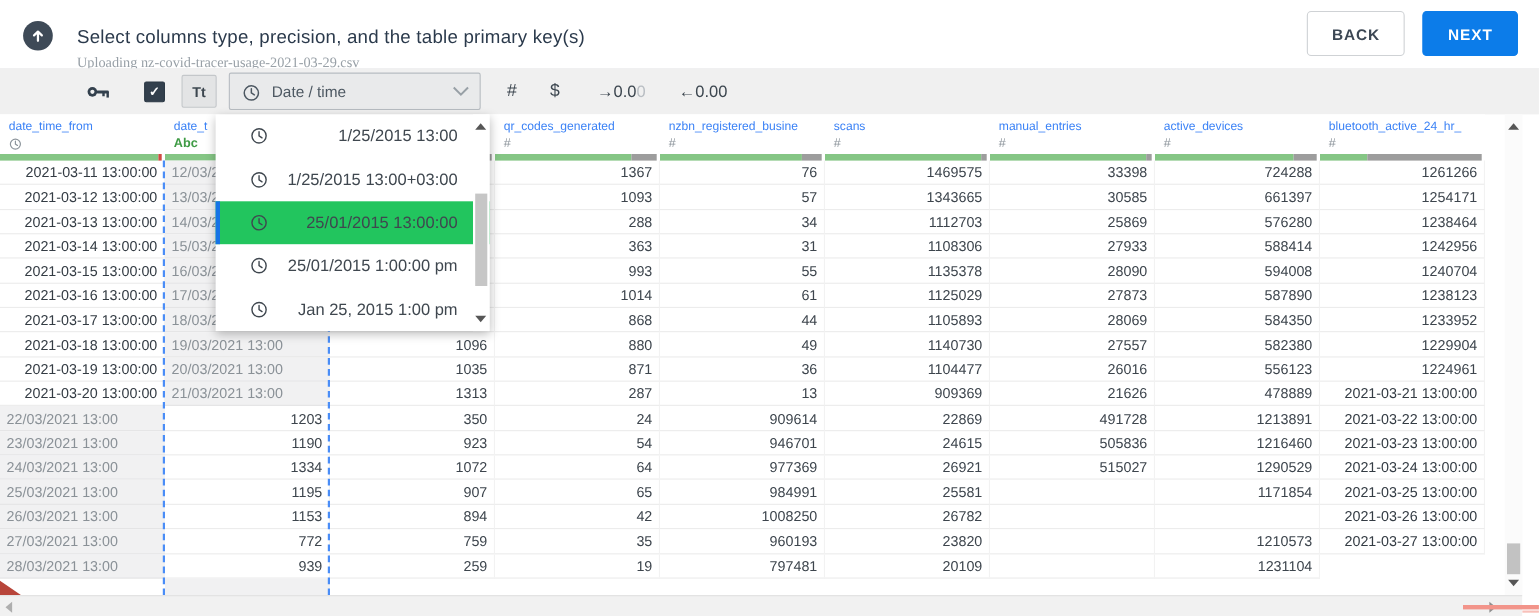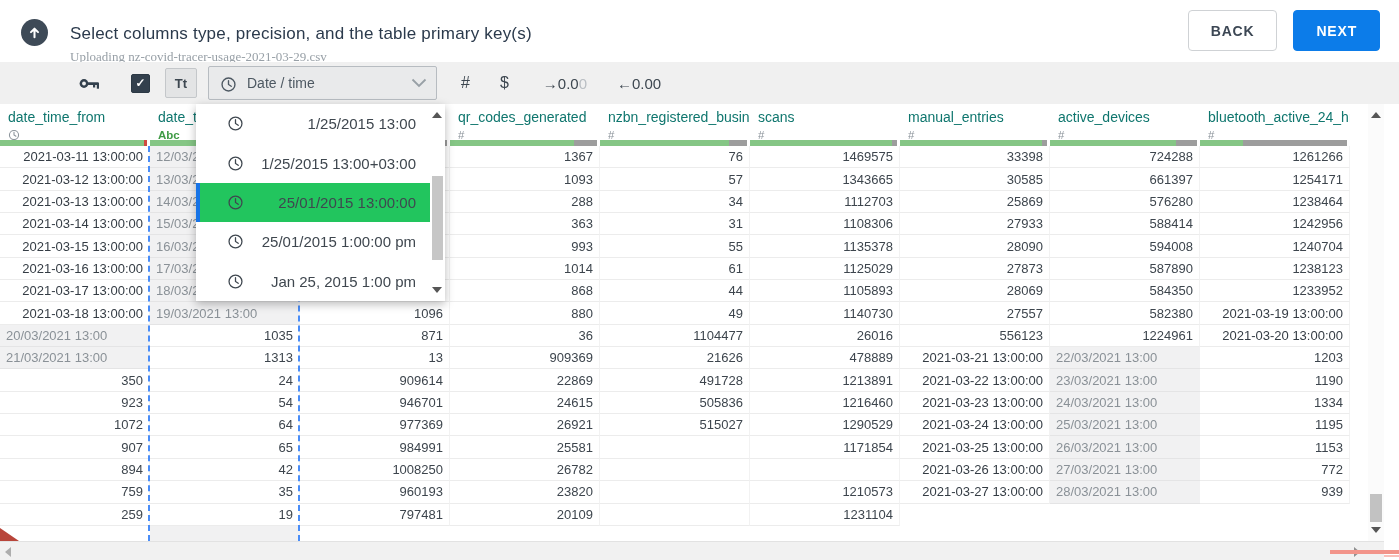--- a/index.html
+++ b/index.html
@@ -40,21 +40,21 @@
   .sym-cur{margin-left:30px;}
   .sym-prec1{margin-left:34px;font-size:15px;}
   .sym-prec2{margin-left:30px;font-size:15px;}
   .dim{color:#b9bec3;}
 
   
   .table{position:absolute;left:0;top:104px;width:1350px;height:437px;background:#fff;}
   .thead,.tbar,.tbody{display:grid;grid-template-columns:repeat(9,150px);}
   .thead{height:36px;}
   .th{padding:5px 0 0 8px;overflow:hidden;cursor:pointer;}
-  .hname{font-size:14px;color:#0f766e;white-space:nowrap;}
+  .hname{font-size:11px;color:#3b82f6;white-space:nowrap;}
   .htype{font-size:11.5px;color:#8d959c;margin-top:3px;height:13px;display:flex;align-items:center;}
   .htype.green{color:#3f9b45;font-weight:bold;}
   .tbar{height:6px;}
   .bar{display:flex;height:6px;padding-right:2px;}
   .seg{height:6px;}
   .tbody{grid-auto-rows:22.35px;}
   .td{font-size:13px;color:#3d454d;border-bottom:1px solid #ececec;border-right:1px solid #f2f2f2;
       display:flex;align-items:center;white-space:nowrap;overflow:hidden;cursor:default;}
   .td.right{justify-content:flex-end;padding-right:6px;}
   .td.left{justify-content:flex-start;padding-left:6px;}
@@ -300,32 +300,34 @@
         <div class="td right">584350</div>
         <div class="td right">1233952</div>
         <div class="td right datecol">2021-03-18 13:00:00</div>
         <div class="td left selcol">19/03/2021 13:00</div>
         <div class="td right">1096</div>
         <div class="td right">880</div>
         <div class="td right">49</div>
         <div class="td right">1140730</div>
         <div class="td right">27557</div>
         <div class="td right">582380</div>
+        <div class="td right">1229904</div>
         <div class="td right datecol">2021-03-19 13:00:00</div>
         <div class="td left selcol">20/03/2021 13:00</div>
         <div class="td right">1035</div>
         <div class="td right">871</div>
         <div class="td right">36</div>
         <div class="td right">1104477</div>
         <div class="td right">26016</div>
         <div class="td right">556123</div>
         <div class="td right">1224961</div>
         <div class="td right datecol">2021-03-20 13:00:00</div>
         <div class="td left selcol">21/03/2021 13:00</div>
         <div class="td right">1313</div>
+        <div class="td right">287</div>
         <div class="td right">13</div>
         <div class="td right">909369</div>
         <div class="td right">21626</div>
         <div class="td right">478889</div>
         <div class="td right datecol">2021-03-21 13:00:00</div>
         <div class="td left selcol">22/03/2021 13:00</div>
         <div class="td right">1203</div>
         <div class="td right">350</div>
         <div class="td right">24</div>
         <div class="td right">909614</div>

